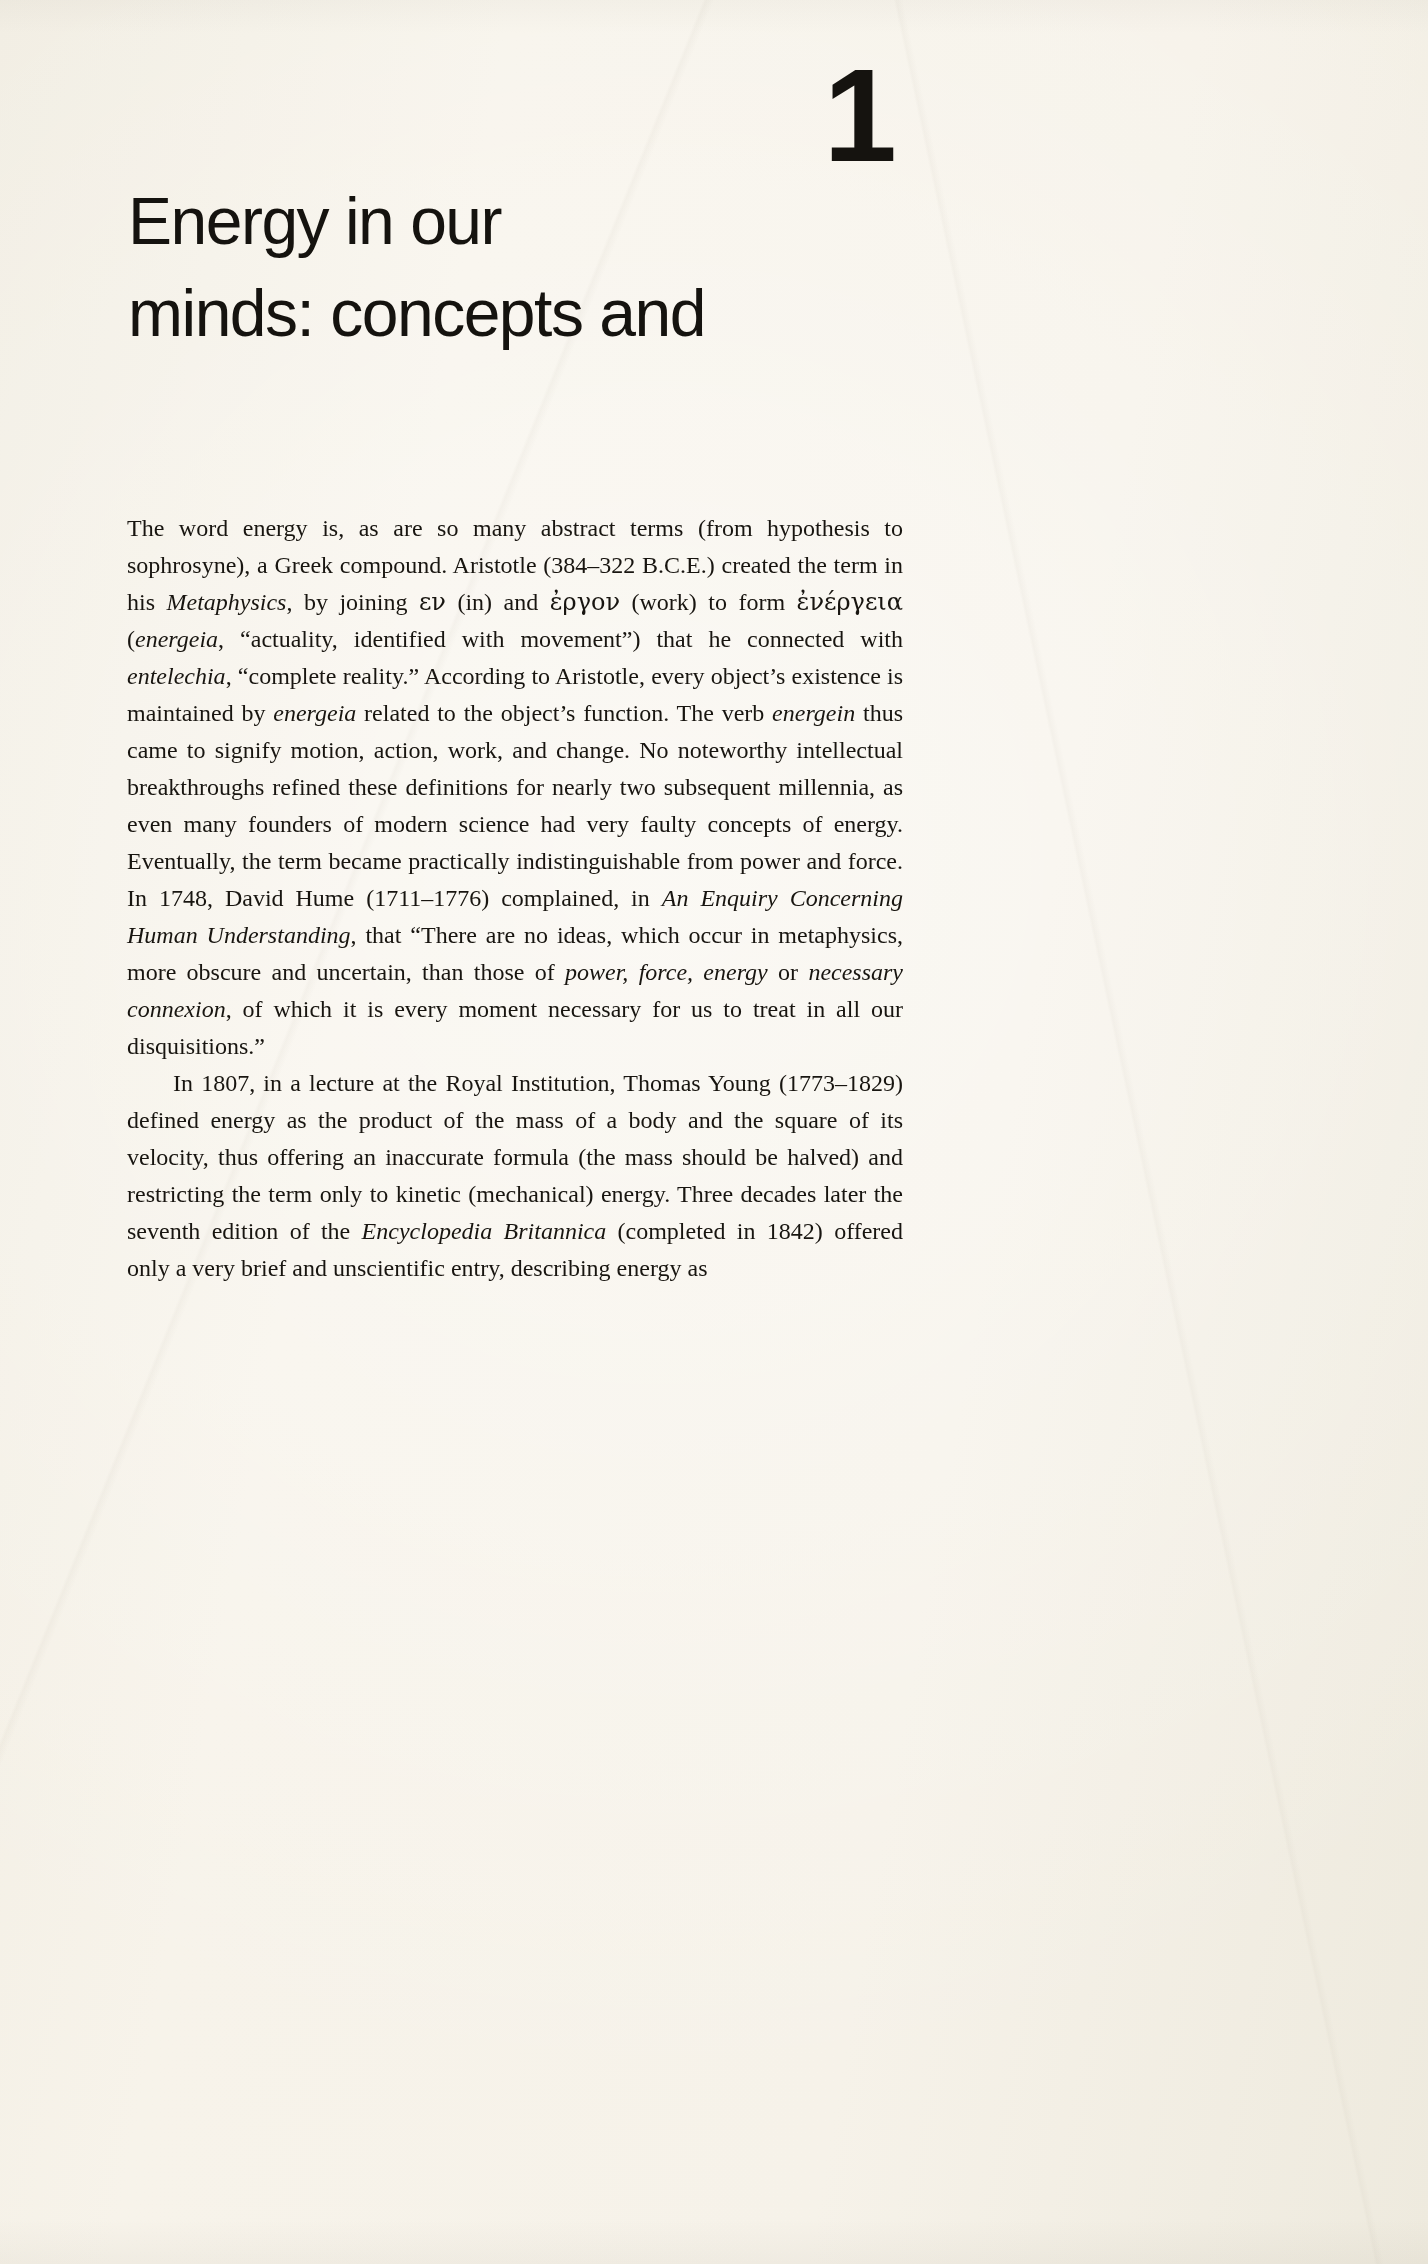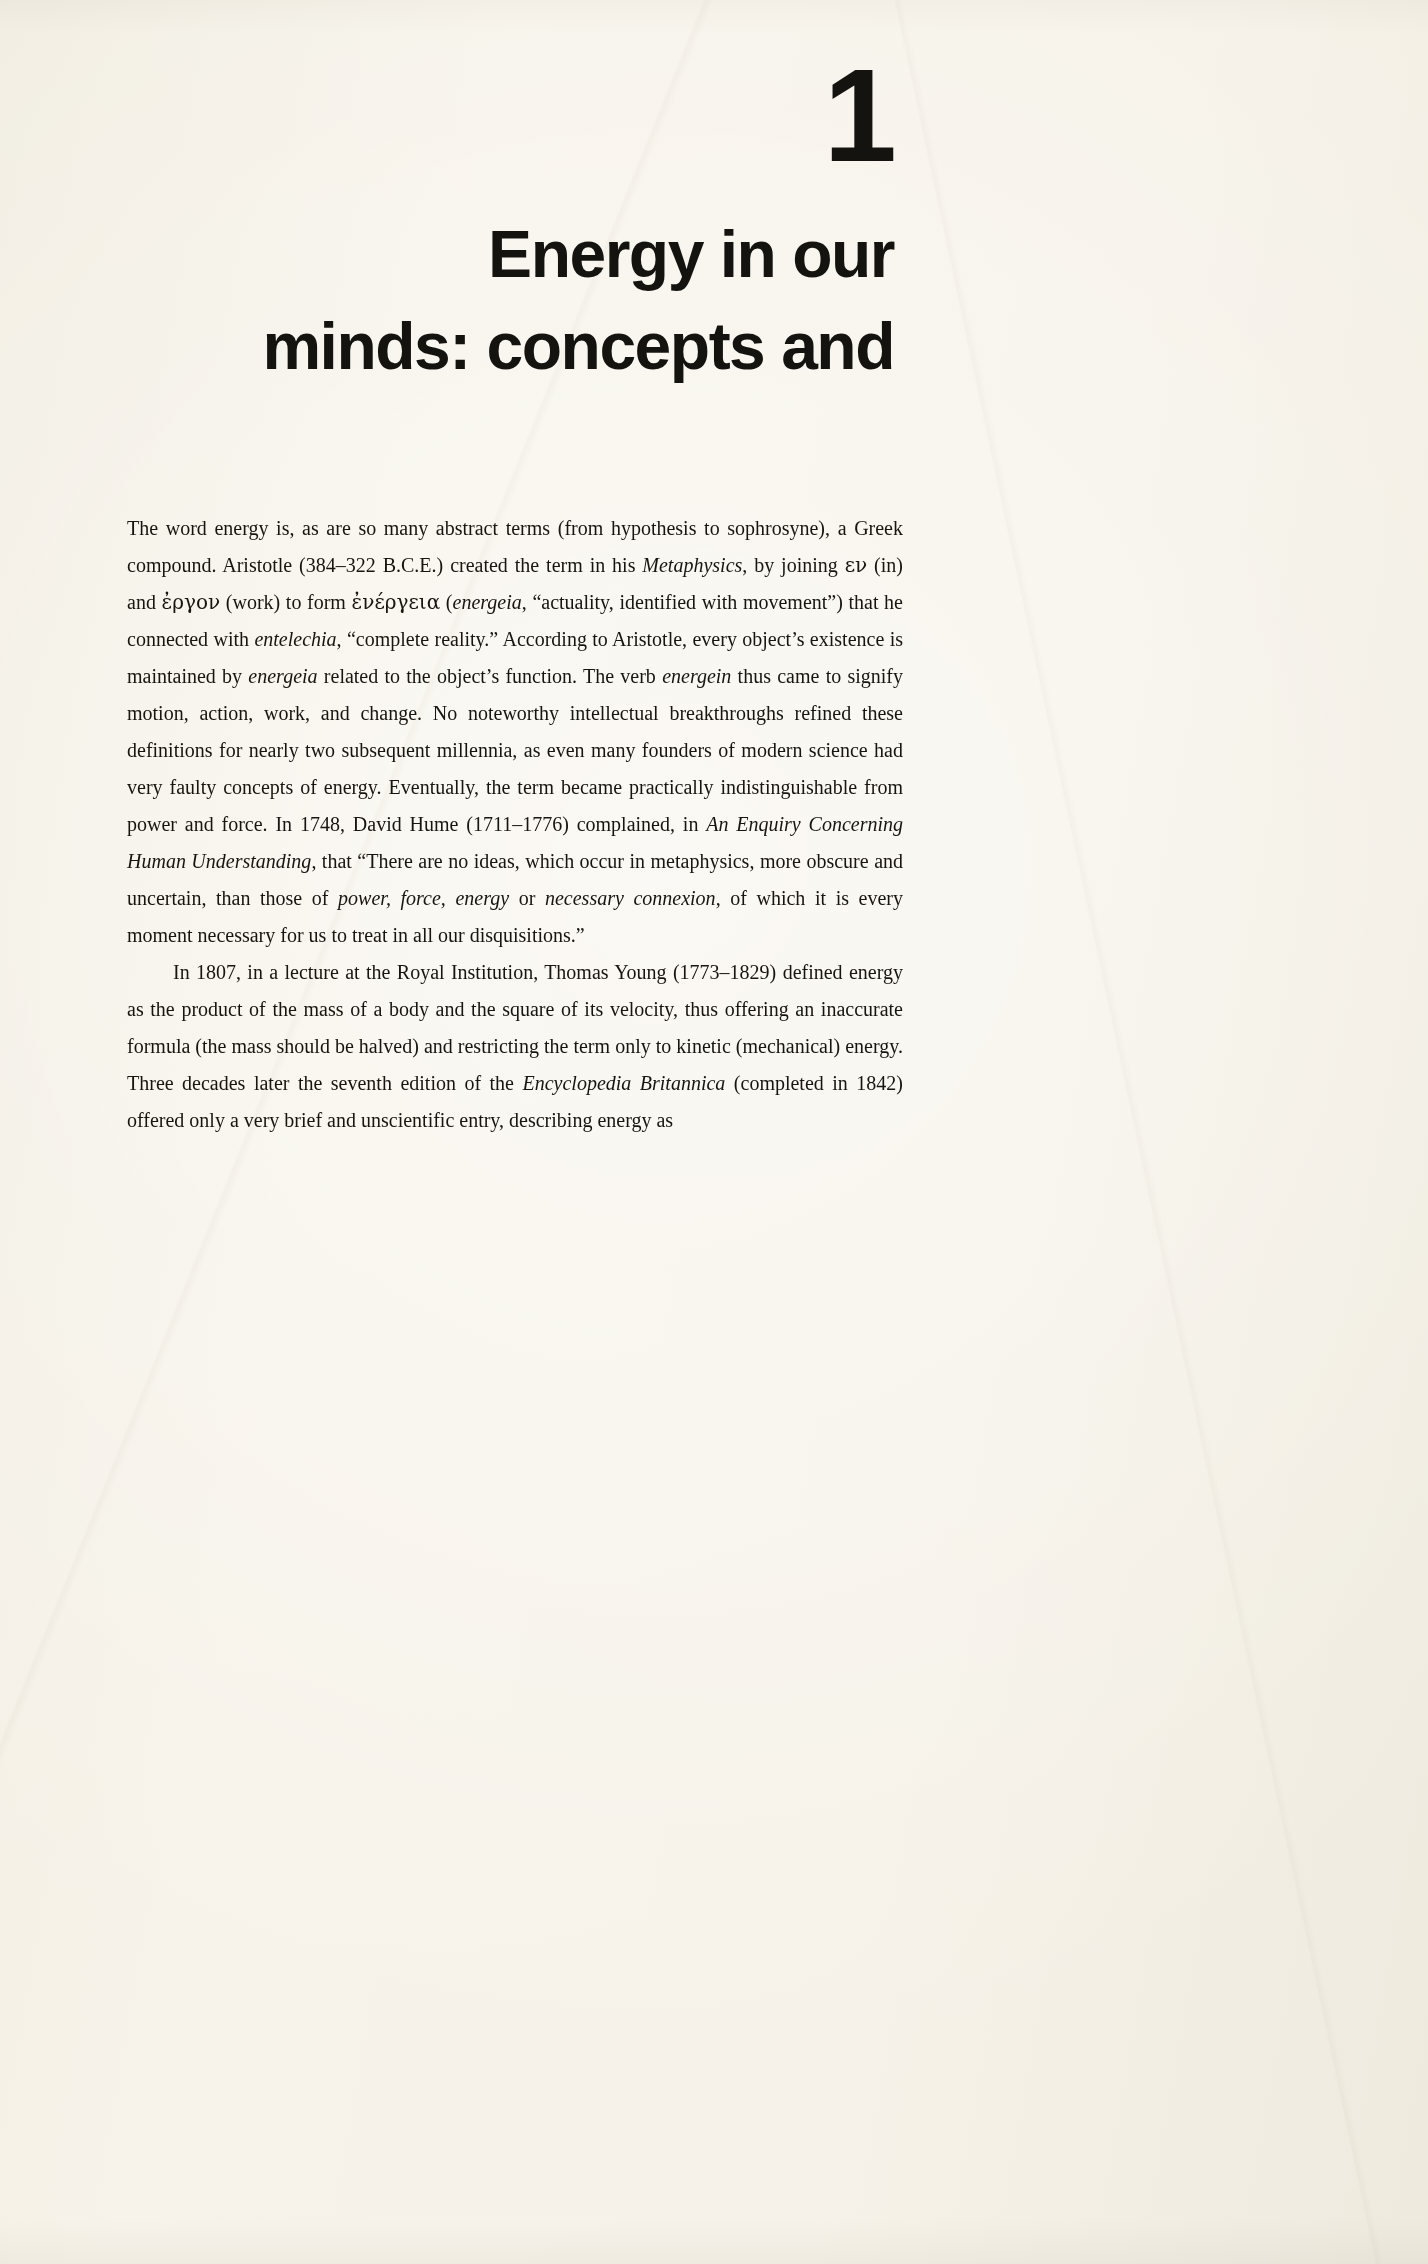--- a/index.html
+++ b/index.html
@@ -38,39 +38,38 @@
     text-align: right;
     font-family: "Liberation Sans", sans-serif;
     font-weight: bold;
     font-size: 132px;
     line-height: 1;
     letter-spacing: -3px;
     color: #15130f;
   }
   .chapter-title {
     position: absolute;
-    top: 208px;
+    top: 175px;
     left: 128px;
     width: 766px;
     margin: 0;
-    text-align: right;
     font-family: "Liberation Sans", sans-serif;
-    font-weight: bold;
+    font-weight: normal;
     font-size: 66px;
     line-height: 92px;
     letter-spacing: -1.5px;
     color: #15130f;
   }
   .chapter-title .title-line { display: block; }
   .body-text {
     position: absolute;
     top: 510px;
     left: 127px;
     width: 776px;
-    font-size: 20px;
+    font-size: 24px;
     line-height: 37px;
     color: #181510;
   }
   .body-text p {
     margin: 0;
     text-align: justify;
     text-justify: inter-word;
     hyphens: none;
   }
   .body-text p.indent { text-indent: 46px; }

